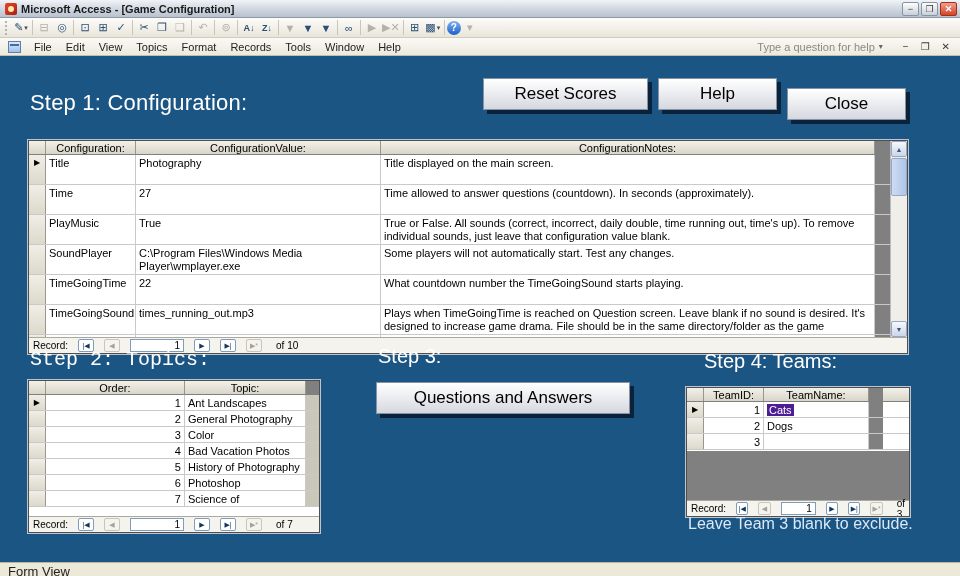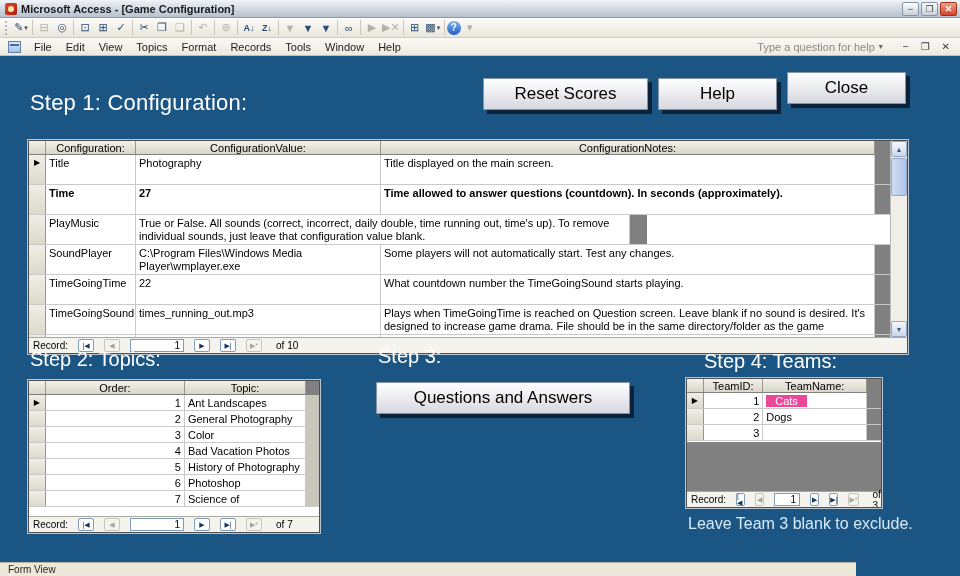--- a/index.html
+++ b/index.html
@@ -93,28 +93,28 @@
   
   .cfg-sel { width:17px; } .cfg-c1 { width:90px; } .cfg-c2 { width:245px; } .cfg-c3 { width:494px; }
   .cfg-strip { width:17px; }
 
   
   .top-sel { width:17px; } .top-c1 { width:140px; } .top-c2 { width:122px; } .top-strip { width:13px; }
 
   
   .tm-sel { width:17px; } .tm-c1 { width:60px; } .tm-c2 { width:105px; } .tm-strip { width:14px; }
 
-  .selchip { background:#ec4899; color:#fff; padding:0 9px; }
+  .selchip { background:#4c1d95; color:#fff; padding:0 2px; }
   .selblue { background:#316AC5; color:#fff; padding:0 2px; }
 
   .notetxt { position:absolute; color:#D9E9F8; font-size:16px; }
 
   
-  .statusbar { position:absolute; bottom:0; left:0; width:856px; height:14px; background:#ECE9D8;
-    border-top:1px solid #B8B5A6; font-size:10px; color:#222; padding:1px 0 0 8px; }
+  .statusbar { position:absolute; bottom:0; left:0; width:960px; height:14px; background:#ECE9D8;
+    border-top:1px solid #B8B5A6; font-size:13px; color:#222; padding:1px 0 0 8px; }
 </style>
 </head>
 <body>
 
 <div class="win">
 
   <div class="titlebar">
     <span class="app-ico"></span>
     <span class="titletxt">Microsoft Access - [Game Configuration]</span>
     <span class="wbtns">
@@ -186,48 +186,49 @@
     <span class="cbtn">❐</span>
     <span class="cbtn">✕</span>
   </div>
 
   <div class="formarea">
 
     <div class="h1" style="left:30px; top:34px;">Step 1: Configuration:</div>
 
     <div class="xlbtn" style="left:483px; top:22px; width:165px;">Reset Scores</div>
     <div class="xlbtn" style="left:658px; top:22px; width:119px;">Help</div>
-    <div class="xlbtn" style="left:787px; top:16px; width:119px;">Close</div>
+    <div class="xlbtn" style="left:787px; top:32px; width:119px;">Close</div>
 
     <div class="tbl" style="left:28px; top:84px; width:880px; height:214px;">
       <div class="dhead">
         <span class="selh cfg-sel"></span>
         <span class="hcell cfg-c1">Configuration:</span>
         <span class="hcell cfg-c2">ConfigurationValue:</span>
         <span class="hcell cfg-c3">ConfigurationNotes:</span>
         <span class="graystrip cfg-strip"></span>
       </div>
 
       <div class="drow" style="height:30px;">
         <span class="selc cfg-sel">▶</span>
         <span class="dcell cfg-c1">Title</span>
         <span class="dcell cfg-c2">Photography</span>
         <span class="dcell cfg-c3">Title displayed on the main screen.</span>
         <span class="graystrip cfg-strip"></span>
       </div>
-      <div class="drow" style="height:30px;font-weight:bold;">
+      <div class="drow" style="height:30px;">
         <span class="selc cfg-sel"></span>
         <span class="dcell cfg-c1">Time</span>
         <span class="dcell cfg-c2">27</span>
         <span class="dcell cfg-c3">Time allowed to answer questions (countdown). In seconds (approximately).</span>
         <span class="graystrip cfg-strip"></span>
       </div>
       <div class="drow" style="height:30px;">
         <span class="selc cfg-sel"></span>
         <span class="dcell cfg-c1">PlayMusic</span>
+        <span class="dcell cfg-c2">True</span>
         <span class="dcell cfg-c3">True or False.  All sounds (correct, incorrect, daily double, time running out, time's up).  To remove individual sounds, just leave that configuration value blank.</span>
         <span class="graystrip cfg-strip"></span>
       </div>
       <div class="drow" style="height:30px;">
         <span class="selc cfg-sel"></span>
         <span class="dcell cfg-c1">SoundPlayer</span>
         <span class="dcell cfg-c2">C:\Program Files\Windows Media Player\wmplayer.exe</span>
         <span class="dcell cfg-c3">Some players will not automatically start. Test any changes.</span>
         <span class="graystrip cfg-strip"></span>
       </div>
@@ -264,21 +265,21 @@
         <span class="nbtn">|◀</span>
         <span class="nbtn flat">◀</span>
         <span class="nbox">1</span>
         <span class="nbtn">▶</span>
         <span class="nbtn">▶|</span>
         <span class="nbtn flat">▶*</span>
         <span class="ofn">of 10</span>
       </div>
     </div>
 
-    <div class="h2" style="left:30px; top:292px;">Step 2: Topics:</div>
+    <div class="h2" style="left:30px; top:292px;font-family:Liberation Mono, monospace;">Step 2: Topics:</div>
     <div class="tbl" style="left:28px; top:324px; width:292px; height:153px;">
       <div class="dhead">
         <span class="selh top-sel"></span>
         <span class="hcell top-c1">Order:</span>
         <span class="hcell top-c2">Topic:</span>
         <span class="graystrip top-strip"></span>
       </div>
       <div class="drow" style="height:16px;">
         <span class="selc top-sel">▶</span>
         <span class="dcell top-c1 num">1</span>
@@ -330,21 +331,21 @@
         <span class="nbtn">▶|</span>
         <span class="nbtn flat">▶*</span>
         <span class="ofn">of 7</span>
       </div>
     </div>
 
     <div class="h2" style="left:378px; top:289px;">Step 3:</div>
     <div class="xlbtn" style="left:376px; top:326px; width:254px;">Questions and Answers</div>
 
     <div class="h2" style="left:688px; top:294px;margin-left:16px;">Step 4: Teams:</div>
-    <div class="tbl" style="left:686px; top:322px; width:196px; height:130px;">
+    <div class="tbl" style="left:686px; top:331px; width:224px; height:130px;">
       <div class="dhead">
         <span class="selh tm-sel"></span>
         <span class="hcell tm-c1">TeamID:</span>
         <span class="hcell tm-c2">TeamName:</span>
         <span class="graystrip tm-strip"></span>
       </div>
       <div class="drow" style="height:16px;">
         <span class="selc tm-sel">▶</span>
         <span class="dcell tm-c1 num">1</span>
         <span class="dcell tm-c2"><span class="selchip">Cats</span></span>

